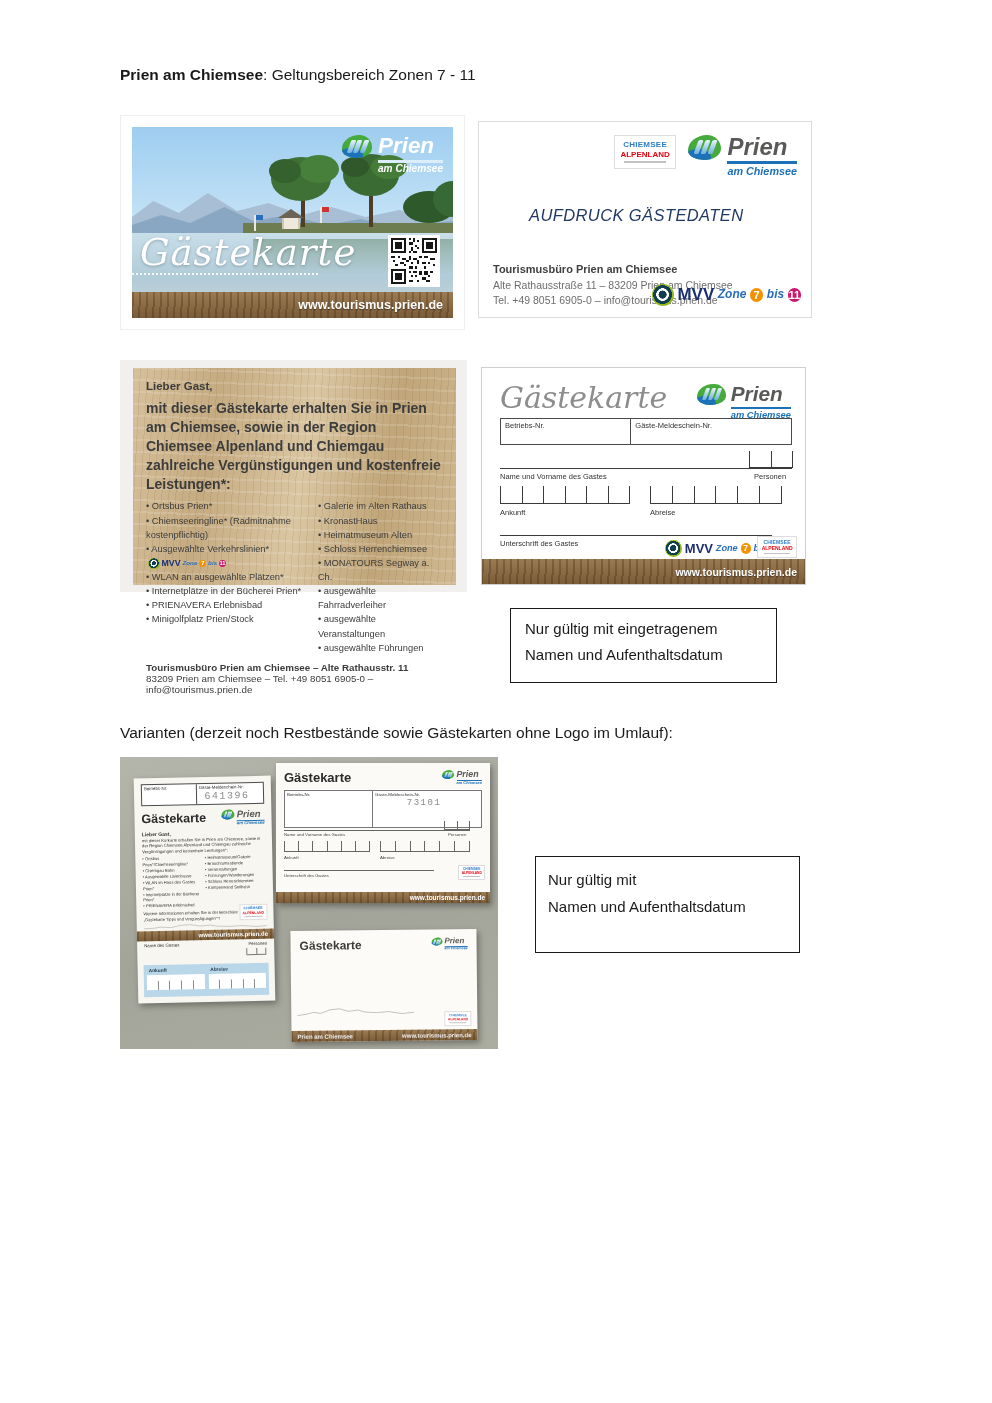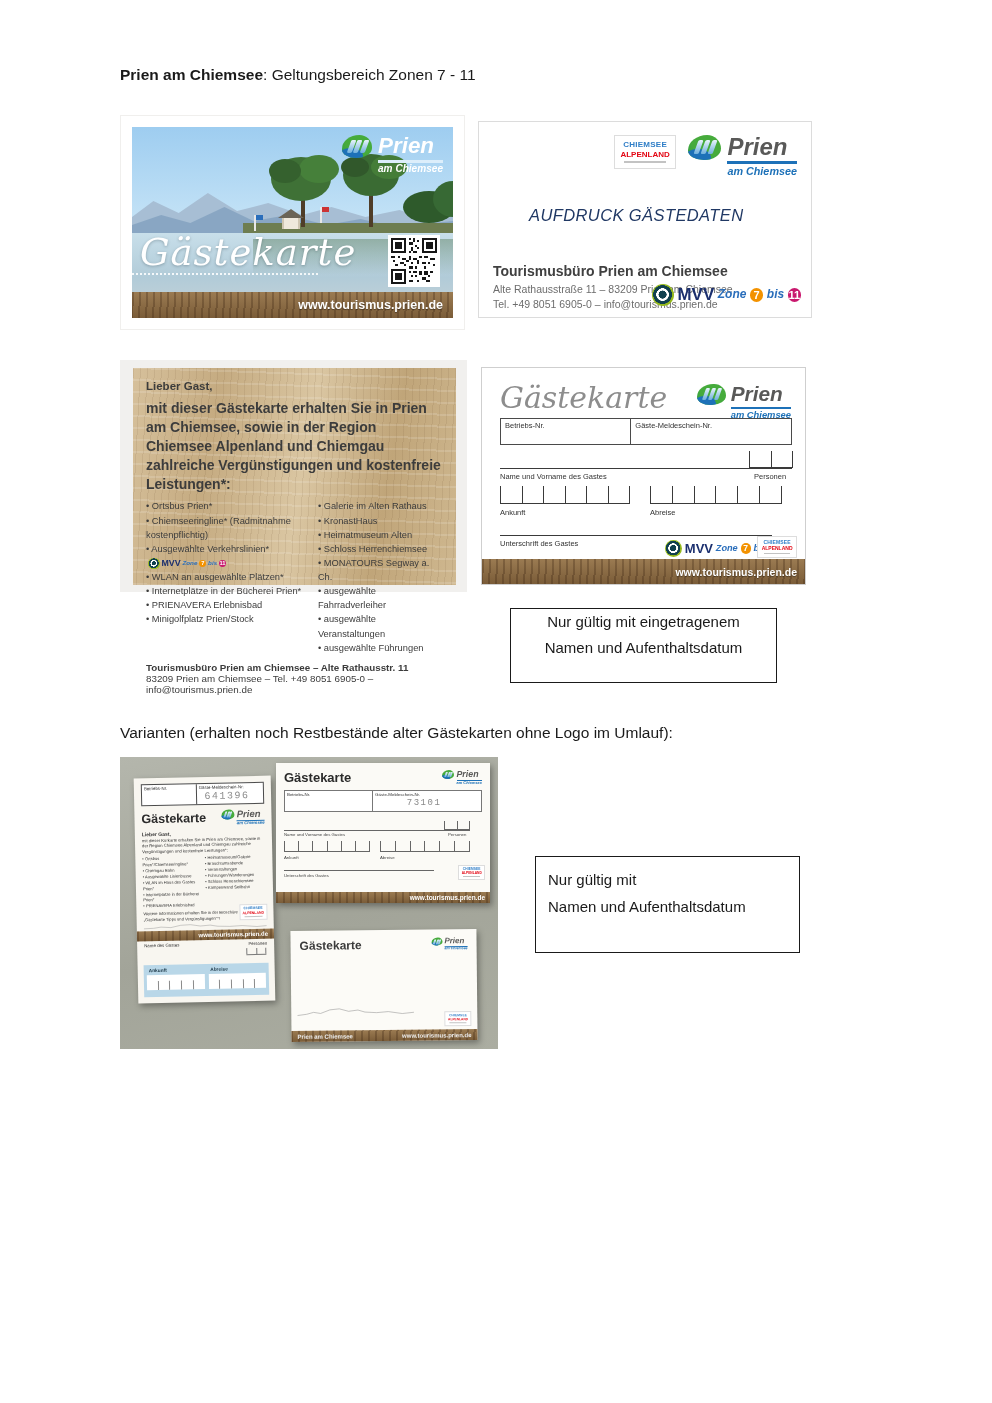--- a/index.html
+++ b/index.html
@@ -87,21 +87,21 @@
   .photo .plogo { position:absolute; right:10px; top:8px; font-size:14px; }
 
   
   .cardB { left:478px; top:121px; width:334px; height:197px; background:#fff; border:1px solid #dcdcdc; }
   .cardB .logos { position:absolute; right:14px; top:13px; display:flex; align-items:flex-start; gap:12px; }
   .cardB .alp { font-size:16px; }
   .cardB .prien { font-size:15px; }
   .cardB .title { position:absolute; left:50px; top:84px; font-size:16.5px; font-weight:400;
     font-style:italic; color:#203864; letter-spacing:.4px; }
   .cardB .addr { position:absolute; left:14px; top:140px; line-height:1.42; }
-  .cardB .addr .l1 { font-weight:700; font-size:14px; color:#404040; }
+  .cardB .addr .l1 { font-weight:700; font-size:11px; color:#404040; }
   .cardB .addr .l2 { font-size:10.5px; color:#6d6d6d; }
   .cardB .mvv { position:absolute; right:10px; top:162px; font-size:13px; }
 
   
   .cardC { left:120px; top:360px; width:347px; height:232px; background:#f1f0ee; padding:8px 11px 7px 13px; }
   .wood { width:100%; height:100%; color:#3c3c3c; padding:12px 13px 10px 13px;
     background:
       repeating-linear-gradient(93deg, rgba(100,70,40,.10) 0 1px, rgba(0,0,0,0) 1px 7px),
       repeating-linear-gradient(2deg, rgba(255,255,255,.14) 0 2px, rgba(0,0,0,0) 2px 12px),
       linear-gradient(100deg,#d6c09b 0%,#c5ab81 25%,#dac6a2 52%,#c0a579 76%,#cfb890 100%); }
@@ -136,21 +136,21 @@
   .cardD .comb-b { position:absolute; left:168px; top:118px; width:132px; height:18px; }
   .cardD .sigline { position:absolute; left:18px; top:167px; width:272px; border-top:1.1px solid #3a3a3a; }
   .cardD .mvv { position:absolute; left:183px; top:172px; font-size:10px; }
   .cardD .alp { position:absolute; right:8px; top:168px; font-size:10px; }
   .cardD .strip { position:absolute; left:0; right:0; bottom:0; height:25px;
     display:flex; align-items:center; justify-content:flex-end; padding:0 8px;
     color:#fff; font-weight:700; font-size:10.5px; text-shadow:0 1px 1px rgba(0,0,0,.4); }
 
   
   .note { border:1.6px solid #1a1a1a; background:#fff; font-size:15px; }
-  .note1 { left:510px; top:608px; width:267px; height:75px; padding:0 14px; line-height:1.75;text-align:center; }
+  .note1 { left:510px; top:608px; width:267px; height:75px; padding:7px 14px; line-height:1.75; }
   .note2 { left:535px; top:856px; width:265px; height:97px; padding:9px 12px; line-height:1.8; }
 
   
   #varianten { left:120px; top:724px; font-size:15.5px; }
 
   
   .variants { left:120px; top:757px; width:378px; height:292px; overflow:hidden;
     background:linear-gradient(165deg,#b4b6ac 0%,#a2a499 55%,#abada1 100%); }
   .vcard { position:absolute; box-shadow:2px 3px 6px rgba(0,0,0,.35); }
 
@@ -184,21 +184,21 @@
   .vpc .dates .dh { font-size:4.8px; font-weight:700; color:#1e3a4a; padding:1px 2px; }
   .vpc .dates .dbox { background:#fff; height:15px; margin-top:1px; display:flex; }
   .vpc .dates .dbox i { flex:1; border-left:1px solid #8a8a8a; margin-top:6px; }
   .vpc .dates .dbox i:first-child { border-left:none; }
 
   
   .vlc { left:156px; top:6px; width:214px; height:140px; background:#fbfaf6; padding:7px 8px; color:#444; }
   .vlc .hdr { display:flex; justify-content:space-between; align-items:flex-start; }
   .vlc .gk { font-size:13px; font-weight:700; color:#2b2b2b; }
   .vlc .prien { font-size:5.5px; }
-  .vlc .fbox { left:8px; top:27px; width:198px; height:22px; border-width:1px; border-color:#777; }
+  .vlc .fbox { left:8px; top:27px; width:198px; height:38px; border-width:1px; border-color:#777; }
   .vlc .fbox .cell { font-size:4.4px; padding:1px 2px; }
   .vlc .fbox .cell + .cell { border-left-width:1px; border-color:#777; }
   .vlc .fbox .val { top:7px; font-size:9px; letter-spacing:1.5px; }
   .vlc .personen-comb { position:absolute; left:168px; top:58px; width:26px; height:9px; }
   .vlc .comb, .vlc .comb i { border-color:#666; border-bottom-width:1px; }
   .vlc .comb i { border-left-width:1px; }
   .vlc .nameline { position:absolute; left:8px; top:67px; width:186px; border-top:.8px solid #666; }
   .vlc .lbl { position:absolute; font-size:4.3px; color:#444; }
   .vlc .comb-a { position:absolute; left:8px; top:78px; width:86px; height:11px; }
   .vlc .comb-b { position:absolute; left:104px; top:78px; width:90px; height:11px; }
@@ -465,21 +465,21 @@
   <div class="strip woodstrip">
     <span>www.tourismus.prien.de</span>
   </div>
 </div>
 
 <div class="abs note note1">
   <div>Nur gültig mit eingetragenem</div>
   <div>Namen und Aufenthaltsdatum</div>
 </div>
 
-<div class="abs" id="varianten">Varianten (erhalten noch Restbestände alter Gästekarten ohne Logo im Umlauf):</div>
+<div class="abs" id="varianten">Varianten (derzeit noch Restbestände sowie Gästekarten ohne Logo im Umlauf):</div>
 
 <div class="abs variants">
 
   <div class="vcard vpc">
     <div class="fbox">
       <div class="cell">Betriebs-Nr.</div>
       <div class="cell">
         <span>Gäste-Meldeschein-Nr:</span>
         <span class="val">641396</span>
       </div>

